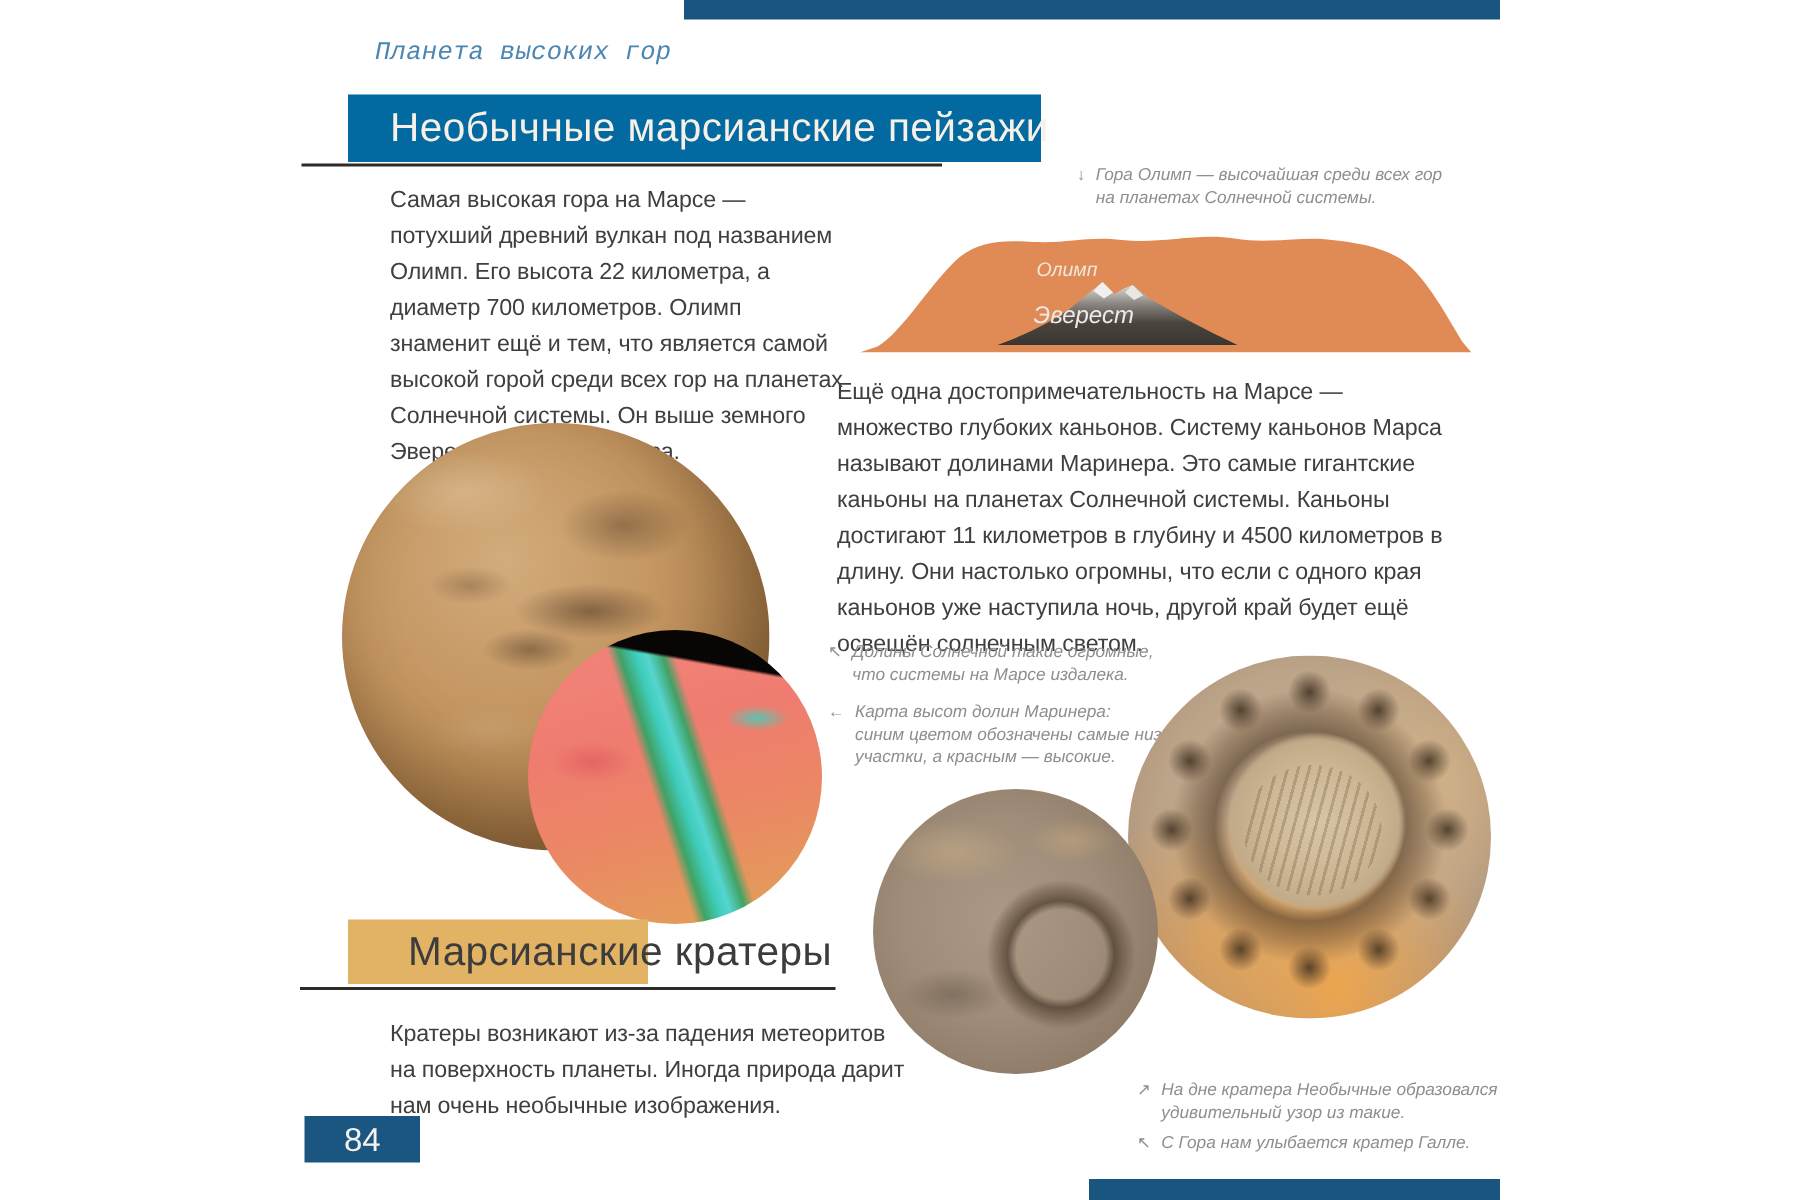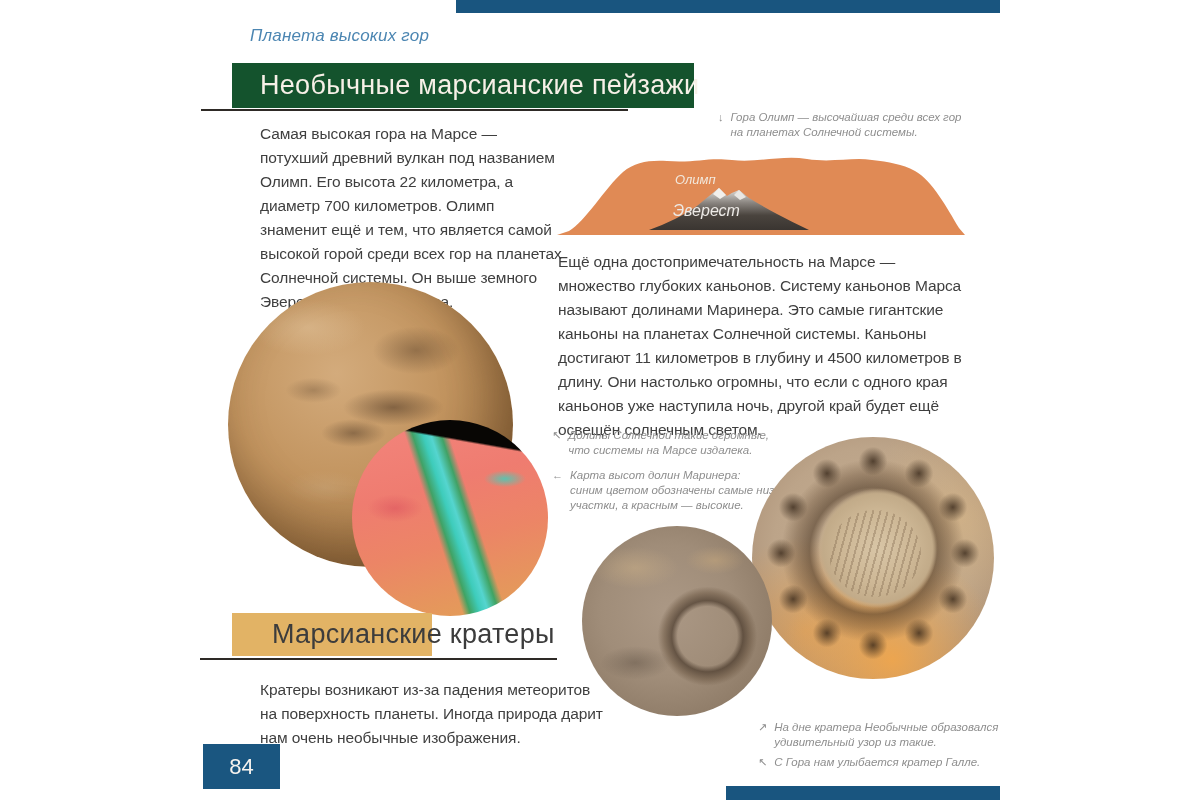--- a/index.html
+++ b/index.html
@@ -6,47 +6,47 @@
   .page{
     position:relative;width:1200px;height:800px;background:#ffffff;
     font-family:"Liberation Sans","DejaVu Sans",sans-serif;overflow:hidden;
   }
   .edge-bar{position:absolute;background:#19557F;}
   .edge-bar.top{left:456px;top:0;width:544px;height:13px;}
   .edge-bar.bottom{left:726px;top:786px;width:274px;height:14px;}
 
   .running-head{
     position:absolute;left:250px;top:26px;font-size:17px;font-style:italic;
-    color:#4C86B2;letter-spacing:.2px;
+    color:#4C86B2;letter-spacing:.2px;font-family:Liberation Mono, monospace;
   }
 
   .h1-block{
     position:absolute;left:232px;top:63px;width:462px;height:45px;
-    background:#14532d;display:flex;align-items:center;
+    background:#0369a1;display:flex;align-items:center;
   }
   .h1-text{color:#F7F0E7;font-size:27px;padding-left:28px;letter-spacing:.3px;white-space:nowrap;}
   .rule{position:absolute;height:2px;background:#2E2A26;}
   .rule1{left:201px;top:109px;width:427px;}
   .rule2{left:200px;top:658px;width:357px;}
 
   .para{position:absolute;margin:0;color:#3F3F3F;font-size:15.5px;line-height:24px;letter-spacing:-.1px;}
   .para1{left:260px;top:122px;width:302px;}
   .para2{left:558px;top:250px;width:418px;}
   .para3{left:260px;top:678px;width:348px;}
 
   .caption{position:absolute;display:flex;gap:7px;color:#8E8E8E;font-size:11.5px;
     line-height:15px;font-style:italic;}
   .caption .arrow{font-style:normal;font-size:11px;line-height:15px;color:#8E8E8E;}
   .cap-olympus{left:718px;top:110px;width:250px;}
   .cap-valles{left:552px;top:428px;width:250px;}
   .cap-map{left:552px;top:468px;width:260px;}
   .cap-victoria{left:758px;top:720px;width:250px;}
   .cap-galle{left:758px;top:755px;width:250px;}
 
-  .olympus-diagram{position:absolute;left:557px;top:140px;width:408px;height:95px;}
+  .olympus-diagram{position:absolute;left:573px;top:140px;width:408px;height:95px;}
   .diagram-label{position:absolute;font-style:italic;color:#F2E8DC;}
   .label-olympus{left:118px;top:32px;font-size:13px;}
   .label-everest{left:116px;top:62px;font-size:16px;color:#EDEAE6;}
 
   .photo{position:absolute;border-radius:50%;}
   .mars-globe{
     left:228px;top:282px;width:285px;height:285px;
     background:
       radial-gradient(ellipse 72px 26px at 58% 44%, rgba(74,52,34,.55), rgba(74,52,34,0) 70%),
       radial-gradient(ellipse 46px 20px at 44% 53%, rgba(80,58,38,.5), rgba(80,58,38,0) 70%),
@@ -99,21 +99,21 @@
       radial-gradient(ellipse 62px 30px at 28% 22%, rgba(214,184,138,.4), rgba(214,184,138,0) 70%),
       radial-gradient(ellipse 42px 20px at 70% 18%, rgba(205,172,125,.45), rgba(205,172,125,0) 70%),
       radial-gradient(ellipse 50px 24px at 28% 72%, rgba(70,58,48,.35), rgba(70,58,48,0) 70%),
       radial-gradient(circle at 45% 45%, #AB9885 0%, #A08D79 45%, #8F7C68 75%, #7E6C59 100%);
   }
 
   .h2-block{position:absolute;left:232px;top:613px;width:200px;height:43px;background:#E2B365;}
   .h2-text{position:absolute;left:272px;top:619px;color:#3C3C3C;font-size:27px;letter-spacing:.3px;white-space:nowrap;}
 
   .page-num-box{
-    position:absolute;left:203px;top:744px;width:77px;height:45px;background:#1A5680;
+    position:absolute;left:203px;top:744px;width:77px;height:31px;background:#1A5680;
     display:flex;align-items:center;justify-content:center;
   }
   .page-num{color:#F5F2EE;font-size:22px;}
 </style>
 </head>
 <body>
 
 <div class="page">
 
   <div class="edge-bar top"></div>

